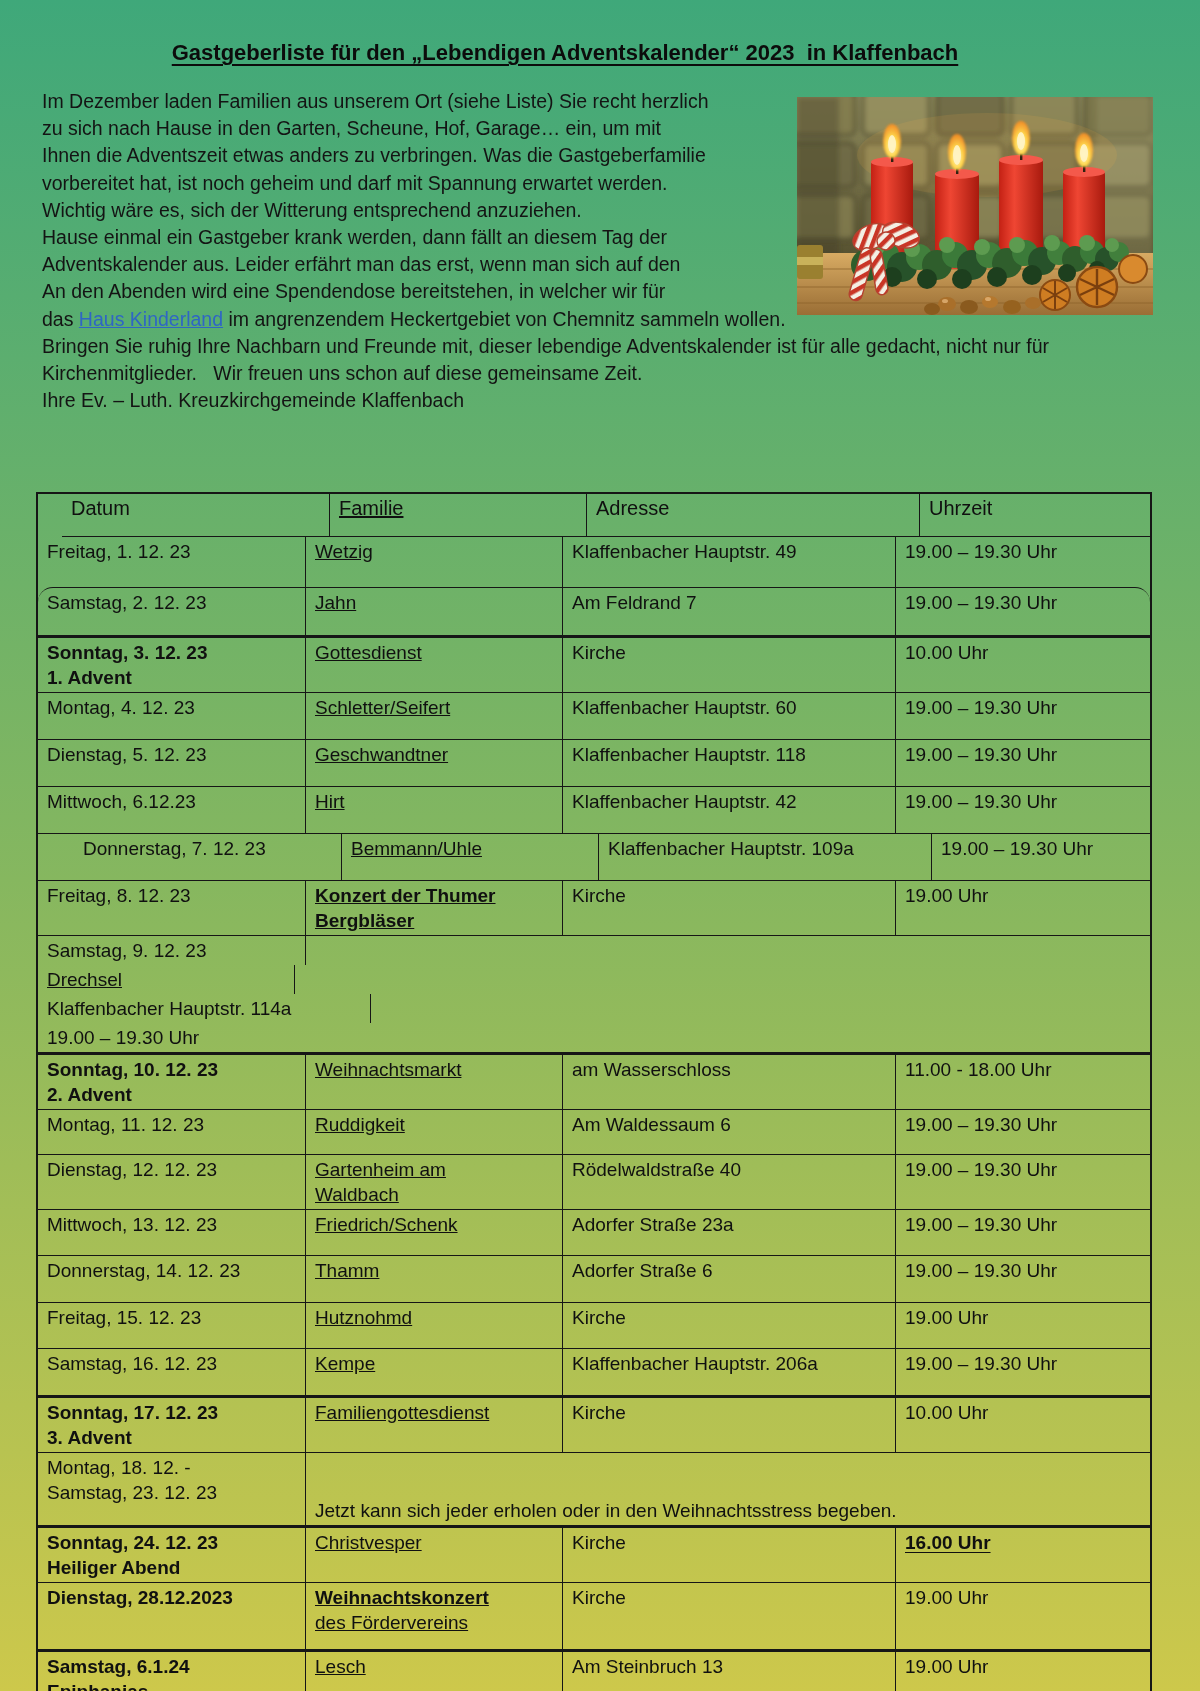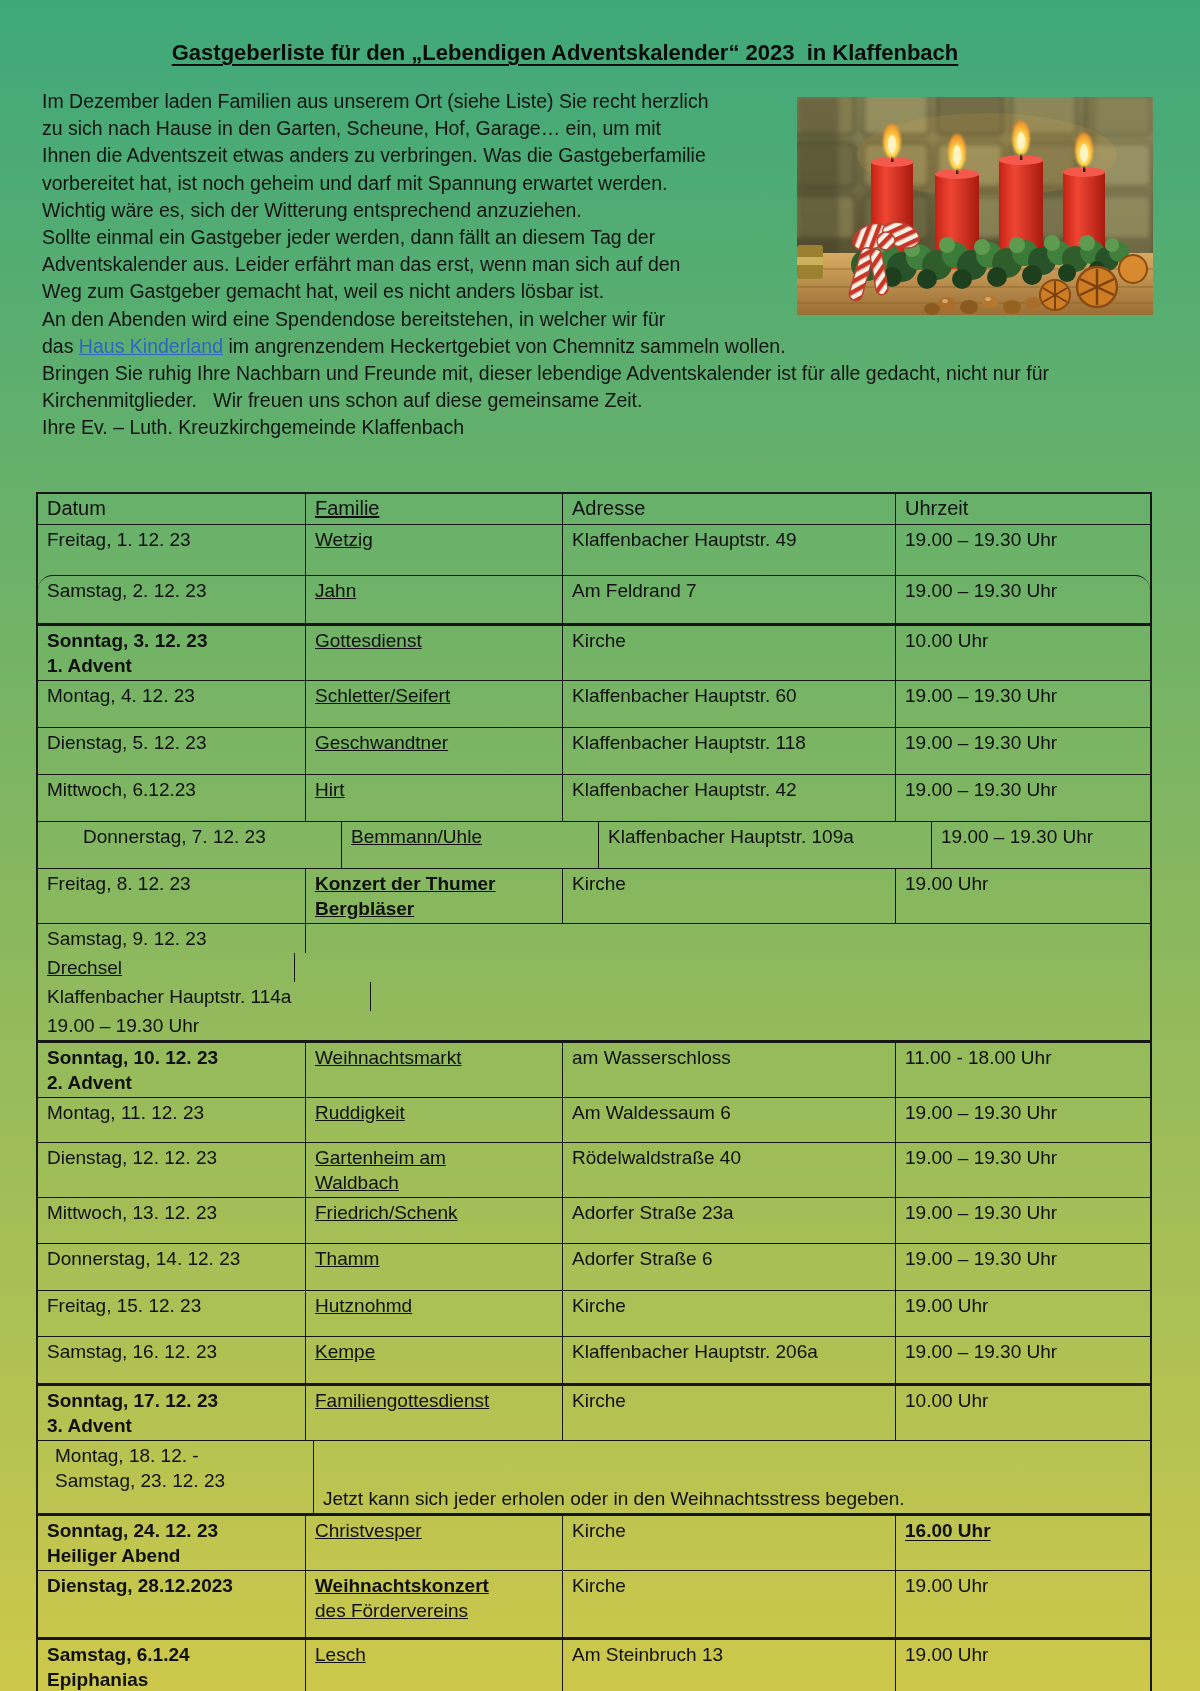--- a/index.html
+++ b/index.html
@@ -31,21 +31,21 @@
   }
   .photo{
     position:absolute;left:797px;top:97px;width:356px;height:218px;
   }
   .gtable{
     position:absolute;left:36px;top:492px;width:1116px;
     border:2.2px solid #161616;
     box-sizing:border-box;
     background:transparent;
   }
-  .t-head{display:flex;border-bottom:1.6px solid #161616;height:31px;box-sizing:border-box;}
+  .t-head{display:flex;border-bottom:1.6px solid #161616;height:43px;box-sizing:border-box;margin-left:24px;}
   .th{
     font-size:20px;line-height:27px;padding:1px 6px 0 9px;box-sizing:border-box;color:#101010;
   }
   .c1{width:268px;border-right:1.6px solid #161616;}
   .c2{width:257px;border-right:1.6px solid #161616;text-decoration:underline;}
   .c3{width:333px;border-right:1.6px solid #161616;}
   .c4{flex:1;}
   .t-row{display:flex;box-sizing:border-box;}
   .t-row + .t-row{border-top:1.6px solid #161616;}
   .t-row.thick{border-top-width:3.4px;}
@@ -64,23 +64,22 @@
 <div class="page">
 
   <div class="title">Gastgeberliste für den „Lebendigen Adventskalender“ 2023&nbsp; in Klaffenbach</div>
 
   <div class="intro">
       <div class="intro-line">Im Dezember laden Familien aus unserem Ort (siehe Liste) Sie recht herzlich</div>
       <div class="intro-line">zu sich nach Hause in den Garten, Scheune, Hof, Garage… ein, um mit</div>
       <div class="intro-line">Ihnen die Adventszeit etwas anders zu verbringen. Was die Gastgeberfamilie</div>
       <div class="intro-line">vorbereitet hat, ist noch geheim und darf mit Spannung erwartet werden.</div>
       <div class="intro-line">Wichtig wäre es, sich der Witterung entsprechend anzuziehen.</div>
-      <div class="intro-line">Sollte einmal ein Gastgeber jeder werden, dann fällt an diesem Tag der</div>
+      <div class="intro-line">Hause einmal ein Gastgeber krank werden, dann fällt an diesem Tag der</div>
       <div class="intro-line">Adventskalender aus. Leider erfährt man das erst, wenn man sich auf den</div>
-      <div class="intro-line">Weg zum Gastgeber gemacht hat, weil es nicht anders lösbar ist.</div>
       <div class="intro-line">An den Abenden wird eine Spendendose bereitstehen, in welcher wir für</div>
       <div class="intro-line"><span>das </span><a class="link" href="#" style="color: rgb(47, 102, 196);">Haus Kinderland</a><span> im angrenzendem Heckertgebiet von Chemnitz sammeln wollen.</span></div>
       <div class="intro-line">Bringen Sie ruhig Ihre Nachbarn und Freunde mit, dieser lebendige Adventskalender ist für alle gedacht, nicht nur für</div>
       <div class="intro-line">Kirchenmitglieder.&nbsp;&nbsp; Wir freuen uns schon auf diese gemeinsame Zeit.</div>
       <div class="intro-line">Ihre Ev. – Luth. Kreuzkirchgemeinde Klaffenbach</div>
     </div>
 
   <div class="photo">
     <svg width="356" height="218" viewBox="0 0 356 218">
       <defs>
@@ -479,21 +478,21 @@
           <div class="cell c2">
             <div>Familiengottesdienst</div>
           </div>
           <div class="cell c3">
             <div>Kirche</div>
           </div>
           <div class="cell c4">
             <div>10.00 Uhr</div>
           </div>
         </div>
-        <div class="t-row" style="min-height: 73px; padding-left: 8px;">
+        <div class="t-row" style="min-height: 73px;">
           <div class="cell c1">
             <div>Montag, 18. 12. -</div>
             <div>Samstag, 23. 12. 23</div>
           </div>
           <div class="cell merged">
             <div>Jetzt kann sich jeder erholen oder in den Weihnachtsstress begeben.</div>
           </div>
         </div>
         <div class="t-row thick" style="min-height: 46px;">
           <div class="cell c1">

